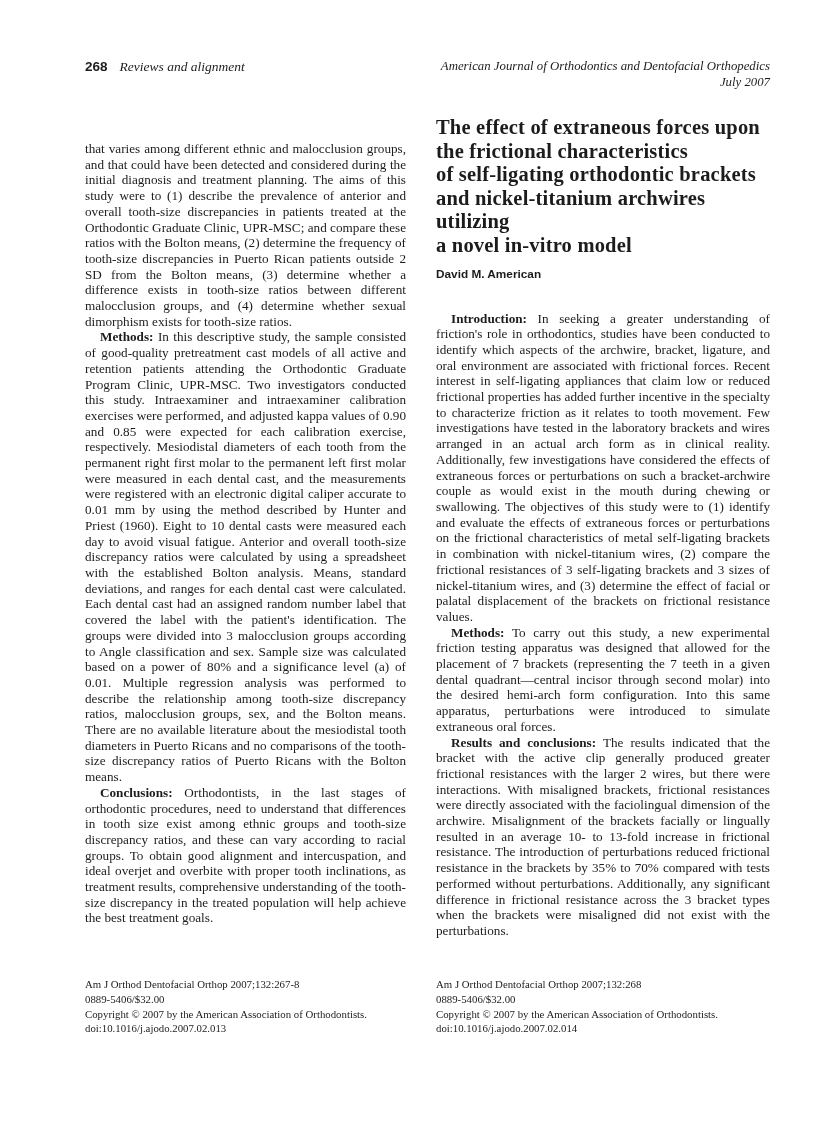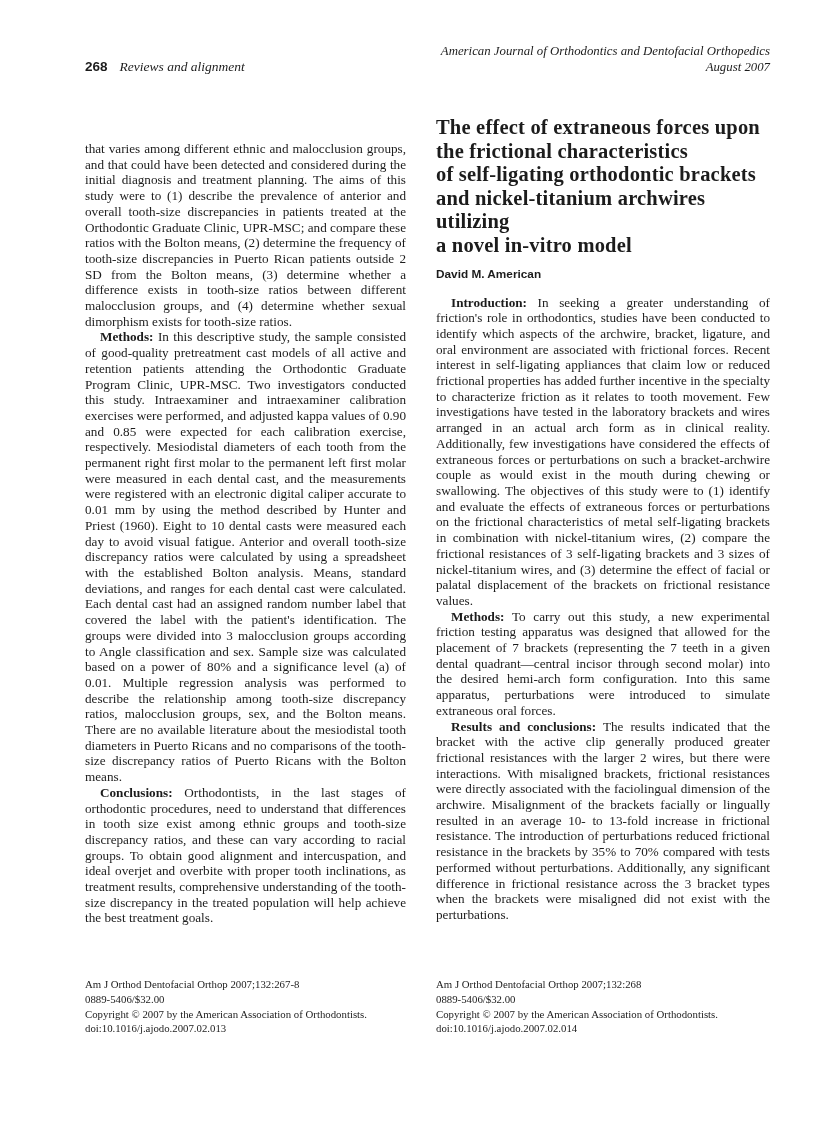--- a/index.html
+++ b/index.html
@@ -4,48 +4,48 @@
 <style>
   html,body { margin:0; padding:0; background:#ffffff; }
   .page {
     position:relative; width:838px; height:1122px; background:#ffffff;
     font-family:"Liberation Serif", serif; color:#1c1c1c; overflow:hidden;
   }
   
   .header-left { position:absolute; left:85px; top:59px; font-size:13.5px; white-space:nowrap; }
   .folio { font-family:"Liberation Sans", sans-serif; font-weight:bold; font-size:13.5px; margin-right:12px; }
   .section-title { font-style:italic; font-size:13.5px; }
-  .header-right { position:absolute; right:68px; top:44px; text-align:right; font-style:italic; font-size:12.8px; line-height:15.5px; }
+  .header-right { position:absolute; right:68px; top:59px; text-align:right; font-style:italic; font-size:12.8px; line-height:15.5px; }
   
   .col-left  { position:absolute; left:85px;  top:121px; width:321px;margin-top:20px; }
   .col-right { position:absolute; left:436px; top:116px; width:334px; }
   .body-text p { margin:0; font-size:13.2px; line-height:15.7px; text-align:justify; }
   .body-text p.indent { text-indent:15px; }
   .body-text b { font-weight:bold; }
   
   .article-title { font-size:20.5px; line-height:23.6px; font-weight:bold; letter-spacing:0.2px; }
   .author { font-family:"Liberation Sans", sans-serif; font-weight:bold; font-size:11.8px; margin-top:9px; }
   .affiliation { font-style:italic; font-size:12.6px; margin-top:3px; }
-  .col-right .body-text { margin-top:14px; }
+  .col-right .body-text { margin-top:30px; }
   
   .citation { position:absolute; top:977px; font-size:10.8px; line-height:14.8px; }
   .citation-left  { left:85px;  width:330px; }
   .citation-right { left:436px; width:340px; }
 </style>
 </head>
 <body>
 
 <div class="page">
 
   <div class="header-left">
     <span class="folio">268</span><span class="section-title">Reviews and alignment</span>
   </div>
   <div class="header-right">
     <div>American Journal of Orthodontics and Dentofacial Orthopedics</div>
-    <div>August 2007</div>
+    <div>July 2007</div>
   </div>
 
   <div class="col-left body-text">
     <p>that varies among different ethnic and malocclusion groups, and that could have been detected and considered during the initial diagnosis and treatment planning. The aims of this study were to (1) describe the prevalence of anterior and overall tooth-size discrepancies in patients treated at the Orthodontic Graduate Clinic, UPR-MSC; and compare these ratios with the Bolton means, (2) determine the frequency of tooth-size discrepancies in Puerto Rican patients outside 2 SD from the Bolton means, (3) determine whether a difference exists in tooth-size ratios between different malocclusion groups, and (4) determine whether sexual dimorphism exists for tooth-size ratios.</p>
     <p class="indent"><b>Methods:</b> <span>In this descriptive study, the sample consisted of good-quality pretreatment cast models of all active and retention patients attending the Orthodontic Graduate Program Clinic, UPR-MSC. Two investigators conducted this study. Intraexaminer and intraexaminer calibration exercises were performed, and adjusted kappa values of 0.90 and 0.85 were expected for each calibration exercise, respectively. Mesiodistal diameters of each tooth from the permanent right first molar to the permanent left first molar were measured in each dental cast, and the measurements were registered with an electronic digital caliper accurate to 0.01 mm by using the method described by Hunter and Priest (1960). Eight to 10 dental casts were measured each day to avoid visual fatigue. Anterior and overall tooth-size discrepancy ratios were calculated by using a spreadsheet with the established Bolton analysis. Means, standard deviations, and ranges for each dental cast were calculated. Each dental cast had an assigned random number label that covered the label with the patient's identification. The groups were divided into 3 malocclusion groups according to Angle classification and sex. Sample size was calculated based on a power of 80% and a significance level (a) of 0.01. Multiple regression analysis was performed to describe the relationship among tooth-size discrepancy ratios, malocclusion groups, sex, and the Bolton means. There are no available literature about the mesiodistal tooth diameters in Puerto Ricans and no comparisons of the tooth-size discrepancy ratios of Puerto Ricans with the Bolton means.</span></p>
     <p class="indent"><b>Conclusions:</b> <span>Orthodontists, in the last stages of orthodontic procedures, need to understand that differences in tooth size exist among ethnic groups and tooth-size discrepancy ratios, and these can vary according to racial groups. To obtain good alignment and intercuspation, and ideal overjet and overbite with proper tooth inclinations, as treatment results, comprehensive understanding of the tooth-size discrepancy in the treated population will help achieve the best treatment goals.</span></p>
   </div>
 
   <div class="col-right">
     <div class="article-title">

